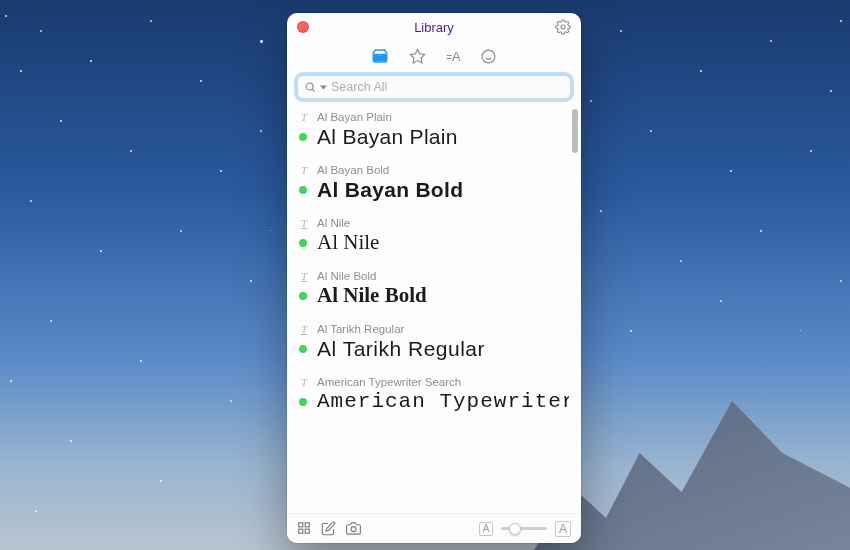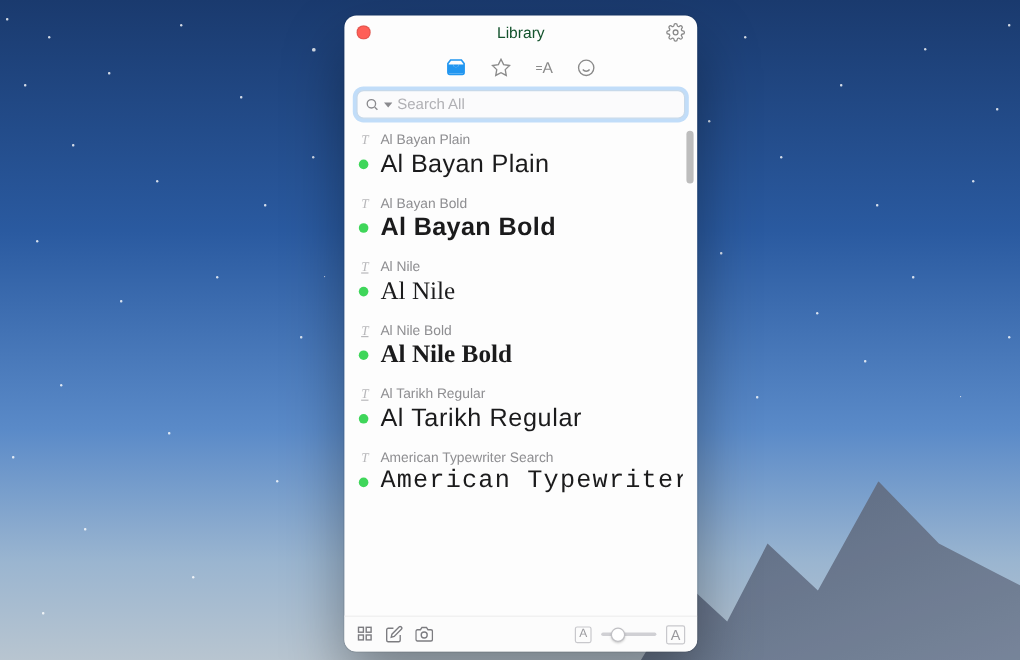--- a/index.html
+++ b/index.html
@@ -27,21 +27,21 @@
     display: flex; flex-direction: column; overflow: hidden;
   }
 
   .titlebar {
     height: 28px; display: flex; align-items: center; justify-content: center;
     position: relative; flex-shrink: 0;
   }
   .tl { display: flex; gap: 8px; position: absolute; left: 10px; top: 8px; }
   .traffic { width: 12px; height: 12px; border-radius: 50%; }
   .traffic.red { background: #ff5f57; border: .5px solid rgba(0,0,0,.1); }
-  .title { font-size: 13px; color: #14532d; }
+  .title { font-size: 13px; color: #4c1d95; }
   .gear { position: absolute; right: 10px; top: 6px; color: #888; }
 
   .tabbar {
     height: 30px; display: flex; align-items: center; justify-content: center;
     gap: 20px; flex-shrink: 0;
   }
   .tabicon { color: #8a8a8a; display: flex; align-items: center; }
   .tabicon.active { color: #2196f0; }
 
   .searchrow { padding: 4px 10px 6px 10px; flex-shrink: 0; }

